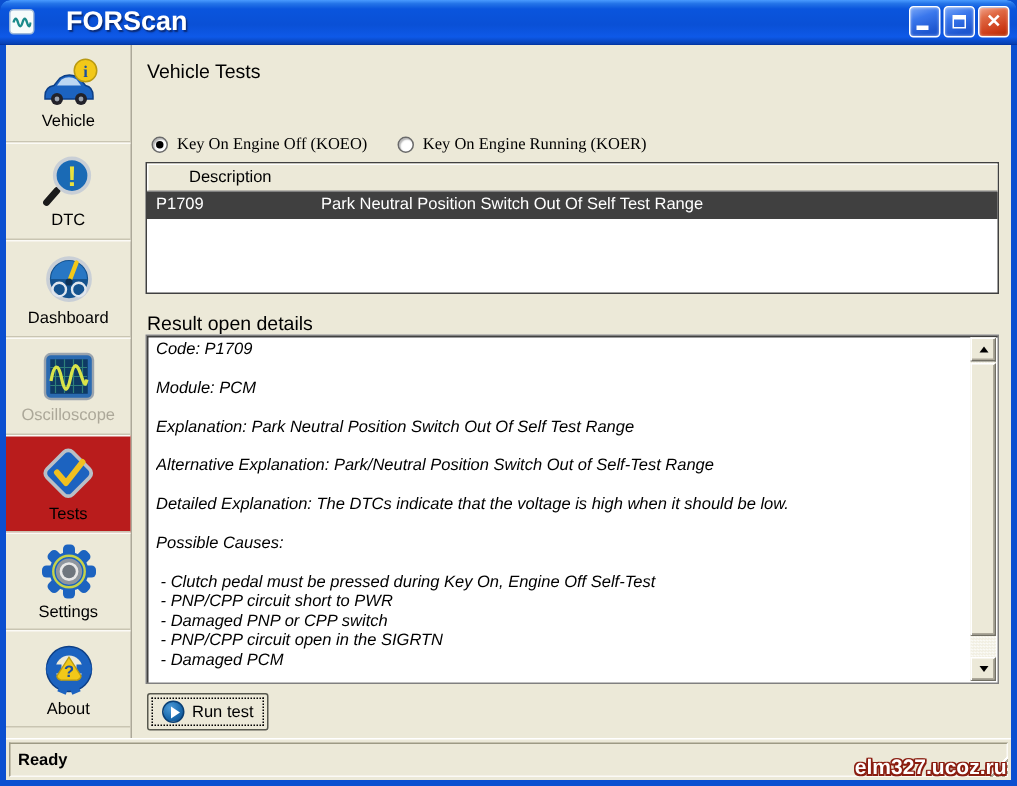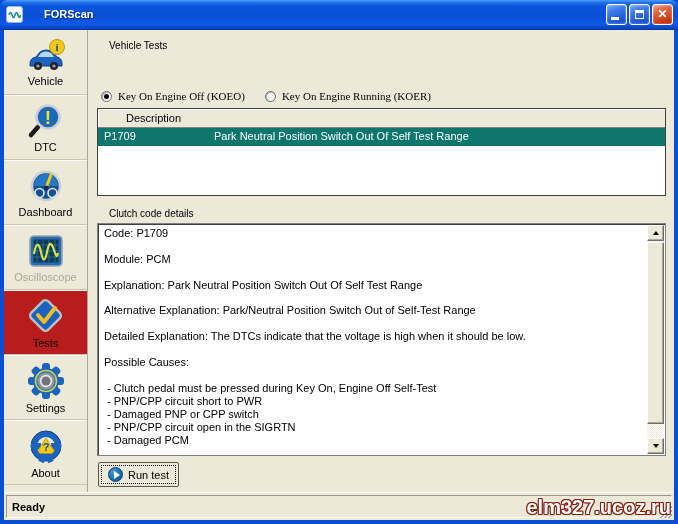--- a/index.html
+++ b/index.html
@@ -8,21 +8,21 @@
 
   .window { position:relative; width:678px; height:524px; background:#0b4fd0;
             border-radius:7px 7px 0 0; overflow:hidden; }
 
   
   .titlebar { position:absolute; top:0; left:0; right:0; height:30px;
     background:linear-gradient(180deg,#4a9bff 0%,#2474e8 8%,#0a55dd 20%,#0a50d6 55%,#0e59e8 82%,#0640b4 97%,#00309c 100%);
     border-radius:7px 7px 0 0; display:flex; align-items:center; padding:0 5px 2px 6px; }
   .app-icon { width:17px; height:17px; background:#f6fbfb; border-radius:3px; border:1px solid #9db8d8;
     display:flex; align-items:center; justify-content:center; margin-right:5px; }
-  .title-text { color:#fff; font-weight:bold; font-size:11px; text-shadow:1px 1px 1px #0a2a74; flex:1;padding-left:16px; }
+  .title-text { color:#fff; font-weight:bold; font-size:18px; text-shadow:1px 1px 1px #0a2a74; flex:1;padding-left:16px; }
   .tb-btn { width:21px; height:21px; border-radius:3px; margin-left:2px; border:1px solid #fff;
     display:flex; align-items:center; justify-content:center; position:relative;
     background:linear-gradient(160deg,#7aa8f8 0%,#3a77ec 35%,#1e56d0 80%,#1e56d0 100%);
     box-shadow:inset 0 0 2px rgba(255,255,255,.6); }
   .tb-btn.close { background:linear-gradient(160deg,#f2a48c 0%,#e06a45 30%,#cc3a16 75%,#b02800 100%); }
   .glyph-min { position:absolute; left:4px; bottom:4px; width:8px; height:3px; background:#fff; }
   .glyph-max { width:9px; height:9px; border:1px solid #fff; border-top-width:3px; }
   .glyph-close { color:#fff; font-weight:bold; font-size:12px; line-height:1; }
 
   
@@ -33,47 +33,47 @@
     background:#ece9d8; border-right:1px solid #aca899; }
   .side-item { height:65px; border-top:1px solid #fbfaf6; border-bottom:1px solid #c9c5b2;
     display:flex; flex-direction:column; align-items:center; justify-content:center; cursor:pointer; }
   .side-item:first-child { border-top:none; }
   .side-item.selected { background:#b91c1c; }
   .side-label { margin-top:1px; font-size:11px; }
   .side-item.disabled .side-label { color:#aca899; }
 
   
   .main { position:absolute; top:0; left:85px; right:0; bottom:28px; background:#ece9d8; }
-  .lbl { position:absolute; left:20px; font-size:10px; }
+  .lbl { position:absolute; left:9px; font-size:13px; }
 
   .radio-row { position:absolute; top:60px; left:12px; display:flex; align-items:center; gap:6px; }
   .radio-group { display:flex; align-items:center; margin-right:14px;font-family:Liberation Serif, serif; }
   .radio { width:11px; height:11px; border-radius:50%; background:#fff; border:1px solid #6a6a6a;
     box-shadow:inset 1px 1px 1px #b5b5b5; position:relative; margin-right:6px; }
   .radio.checked::after { content:""; position:absolute; left:2px; top:2px; width:5px; height:5px;
     border-radius:50%; background:#000; }
 
   
   .table { position:absolute; top:78px; left:8px; right:8px; height:88px; background:#fff;
     border:1px solid #404040; }
   .t-header { display:flex; height:19px; background:#ece9d8; border-bottom:1px solid #808080; }
   .t-h-cell { padding:3px 0 0 6px; border-right:1px solid #aca899; font-size:11px;
     box-shadow:inset 0 1px 0 #fff, inset 1px 0 0 #fff; }
   .t-h-code { width:110px; }
   .t-h-desc { flex:1; border-right:none;padding-left:28px; }
   .t-row { display:flex; height:18px; }
-  .t-row.selected { background:#0f766e; color:#fff; }
+  .t-row.selected { background:#404040; color:#fff; }
   .t-cell { padding:2px 0 0 6px; font-size:11px; }
   .t-c-code { width:110px; }
 
   
   .details { position:absolute; top:193px; left:8px; right:8px; height:233px; background:#fff;
     border:1px solid #808080; box-shadow:inset 1px 1px 0 #404040; }
   .details-text { position:absolute; top:3px; left:6px; right:24px; bottom:3px; overflow:hidden;
-    white-space:pre-wrap; font-size:11px; line-height:12.9px; }
+    white-space:pre-wrap; font-size:11px; line-height:12.9px;font-style:italic; }
 
   
   .scrollbar { position:absolute; top:1px; right:1px; width:17px; bottom:1px;
     background:repeating-conic-gradient(#ffffff 0% 25%, #ece9d8 0% 50%) 0 0 / 2px 2px; }
   .sb-btn { position:absolute; left:0; width:17px; height:16px; background:#ece9d8;
     border:1px solid; border-color:#fff #716f64 #716f64 #fff; box-shadow:inset -1px -1px 0 #aca899;
     display:flex; align-items:center; justify-content:center; }
   .sb-up { top:0; } .sb-down { bottom:0; }
   .arr-up { width:0; height:0; border-left:3px solid transparent; border-right:3px solid transparent;
     border-bottom:4px solid #000; }
@@ -96,21 +96,21 @@
   
   .statusbar { position:absolute; left:0; right:0; bottom:0; height:28px; background:#ece9d8;
     border-top:1px solid #fff; }
   .status-panel { position:absolute; inset:2px; border:1px solid; border-color:#9d9a84 #fbfaf6 #fbfaf6 #9d9a84;
     display:flex; align-items:center; padding-left:5px;font-weight:bold; }
   .grip { position:absolute; right:2px; bottom:2px; width:14px; height:14px;
     background:
       linear-gradient(135deg, transparent 48%, #fff 48% 56%, #aca899 56% 64%, transparent 64%) ,
       linear-gradient(135deg, transparent 62%, #fff 62% 70%, #aca899 70% 78%, transparent 78%),
       linear-gradient(135deg, transparent 76%, #fff 76% 84%, #aca899 84% 92%, transparent 92%); }
-  .watermark { position:absolute; right:3px; bottom:1px; font-size:20px; font-weight:bold; color:#fff;
+  .watermark { position:absolute; right:3px; bottom:1px; font-size:14px; font-weight:bold; color:#fff;
     letter-spacing:0; text-shadow:-1px -1px 0 #8a1d10, 1px -1px 0 #8a1d10, -1px 1px 0 #8a1d10,
       1px 1px 0 #8a1d10, 0 -1px 0 #8a1d10, 0 1px 0 #8a1d10, -1px 0 0 #8a1d10, 1px 0 0 #8a1d10; }
 </style>
 </head>
 <body>
 
 <div class="window">
 
   <div class="titlebar">
     <span class="app-icon">
@@ -236,21 +236,21 @@
       <div class="table">
         <div class="t-header">
           <div class="t-h-cell t-h-desc">Description</div>
         </div>
         <div class="t-row selected">
           <div class="t-cell t-c-code">P1709</div>
           <div class="t-cell">Park Neutral Position Switch Out Of Self Test Range</div>
         </div>
       </div>
 
-      <span class="lbl" style="top:178px">Clutch code details</span>
+      <span class="lbl" style="top:178px">Result open details</span>
 
       <div class="details">
         <div class="details-text">Code: P1709
 
 Module: PCM
 
 Explanation: Park Neutral Position Switch Out Of Self Test Range
 
 Alternative Explanation: Park/Neutral Position Switch Out of Self-Test Range
 

